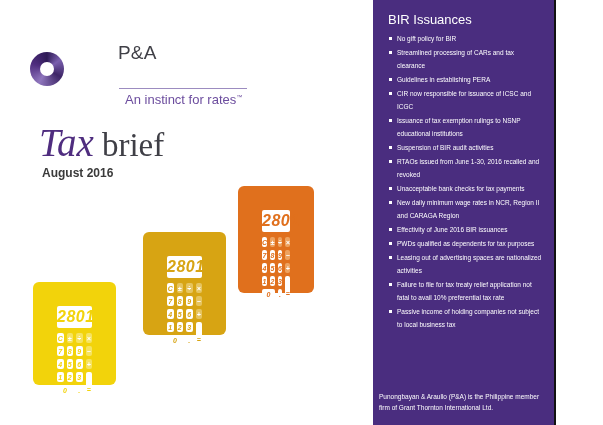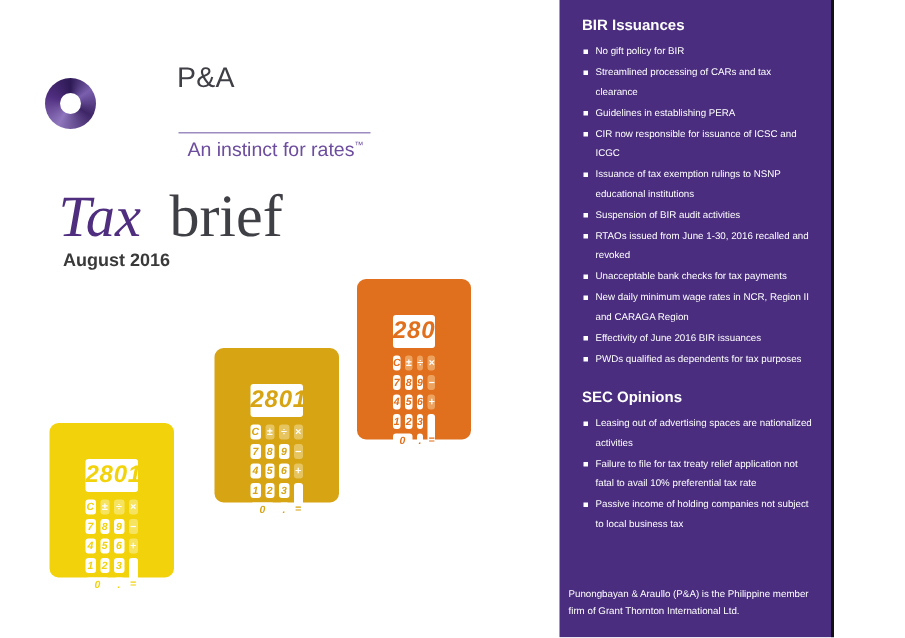--- a/index.html
+++ b/index.html
@@ -13,41 +13,41 @@
     border-radius:50%;background:#fff;}
   .logo-company{position:absolute;left:118px;top:42px;font-size:19px;color:#3f3f46;letter-spacing:.2px;}
   .logo-brand{position:absolute;left:118px;top:61px;font-size:22px;color:#3f3f46;word-spacing:-4px;letter-spacing:-0.2px;}
   .logo-divider{position:absolute;left:119px;top:88px;width:128px;height:1px;background:#9c8cc0;}
   .logo-tagline{position:absolute;left:125px;top:92px;font-size:13px;color:#6c4d9e;}
   .logo-tagline sup{font-size:6px;}
 
   
   .title{position:absolute;left:39px;top:120px;}
   .title .tax{font-family:"Liberation Serif",serif;font-style:italic;font-size:39px;color:#4f2d7f;}
-  .title .brief{font-family:"Liberation Serif",serif;font-size:40px;color:#3f3f46;margin-left:19px;text-align:right;}
+  .title .brief{font-family:"Liberation Serif",serif;font-size:33px;color:#3f3f46;margin-left:8px;text-align:right;}
   .issue-date{position:absolute;left:42px;top:166px;font-size:12px;font-weight:bold;color:#3a3a3a;}
 
   
   .calc{position:absolute;border-radius:6px;padding:24px;box-sizing:border-box;font-style:italic;}
   .calc-yellow{left:33px;top:282px;width:83px;height:103px;}
   .calc-gold{left:143px;top:232px;width:83px;height:103px;}
   .calc-orange{left:238px;top:186px;width:76px;height:107px;}
   .calc-display{background:#fff;border-radius:2px;height:22px;line-height:22px;margin-bottom:5px;
     text-align:right;padding-right:4px;font-weight:bold;font-size:16px;letter-spacing:.5px;}
   .keypad{display:grid;grid-template-columns:repeat(4,1fr);grid-auto-rows:10px;gap:3px;}
   .key{background:#fff;border-radius:2px;display:flex;align-items:center;justify-content:center;
     font-size:7px;font-weight:bold;line-height:1;}
   .key.tall{grid-row:span 2;align-items:flex-end;padding-bottom:2px;box-sizing:border-box;}
   .key.wide{grid-column:span 2;}
 
   
   .sidebar{position:absolute;left:373px;top:0;width:183px;height:425px;box-sizing:border-box;
     background:#4a2d7f;border-right:2px solid #121212;color:#fff;
     padding:12px 10px 0 15px;}
-  .sidebar h3{margin:0 0 5px 0;font-size:10px;font-weight:bold;color:#fff;}
+  .sidebar h3{margin:0 0 5px 0;font-size:13px;font-weight:normal;color:#fff;}
   .sidebar h3.spaced{margin-top:14px;}
   .sidebar ul{list-style:none;margin:0;padding:0;}
   .sidebar li{position:relative;font-size:6.5px;line-height:13px;padding-left:9px;margin-bottom:1px;color:#fff;}
   .sidebar li::before{content:'';position:absolute;left:1px;top:5px;width:2.5px;height:2.5px;background:#fff;}
   .sidebar-footer{position:absolute;left:6px;right:12px;bottom:12px;font-size:6.5px;line-height:11px;color:#fff;}
 </style>
 </head>
 <body>
 
 <div class="page">
@@ -144,21 +144,20 @@
       <li>RTAOs issued from June 1-30, 2016 recalled and revoked</li>
       <li>Unacceptable bank checks for tax payments</li>
       <li>New daily minimum wage rates in NCR, Region II and CARAGA Region</li>
       <li>Effectivity of June 2016 BIR issuances</li>
     </ul>
 
     <ul>
       <li>PWDs qualified as dependents for tax purposes</li>
     </ul>
 
-    <h3 class="spaced">SEC Opinions</h3>
     <ul>
       <li>Leasing out of advertising spaces are nationalized activities</li>
     </ul>
 
     <ul>
       <li>Failure to file for tax treaty relief application not fatal to avail 10% preferential tax rate</li>
       <li>Passive income of holding companies not subject to local business tax</li>
     </ul>
 
     <div class="sidebar-footer">Punongbayan &amp; Araullo (P&amp;A) is the Philippine member firm of Grant Thornton International Ltd.</div>

